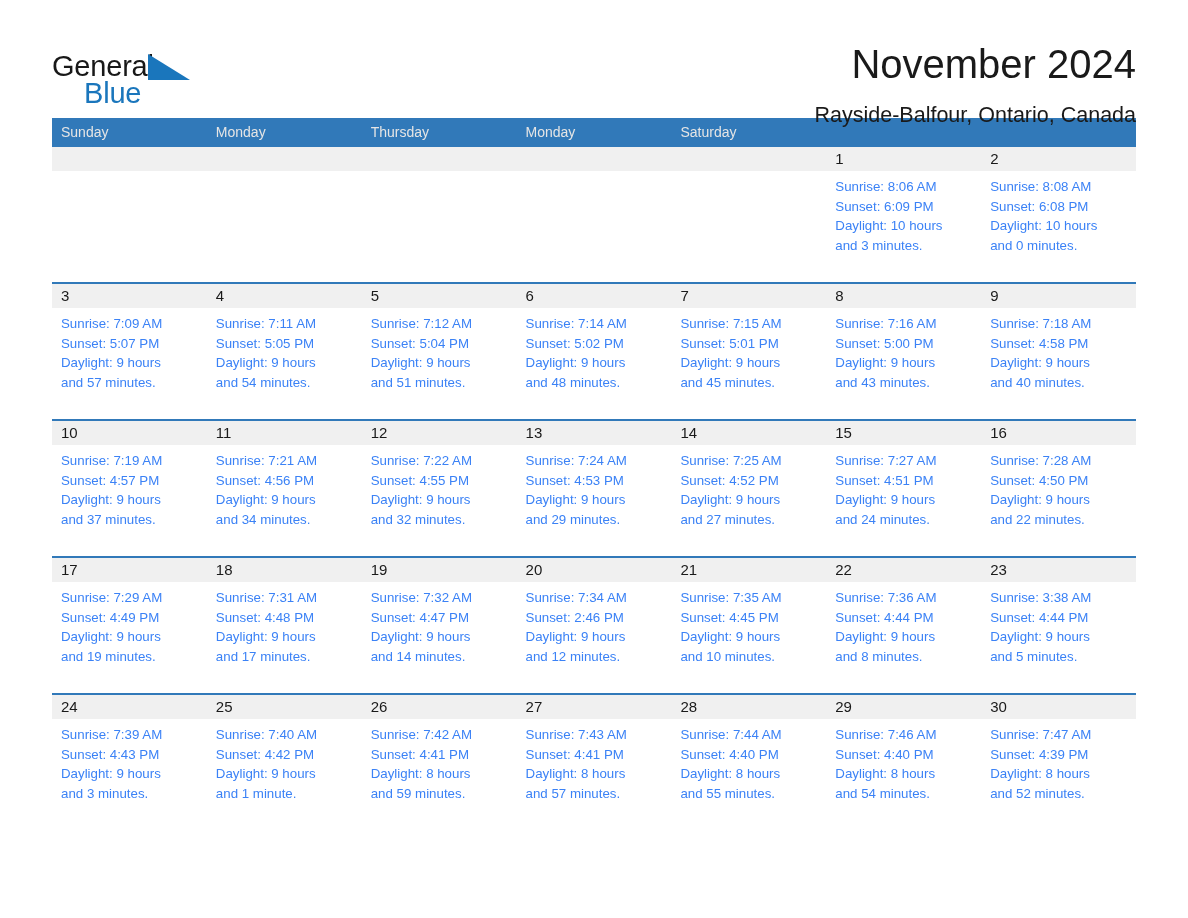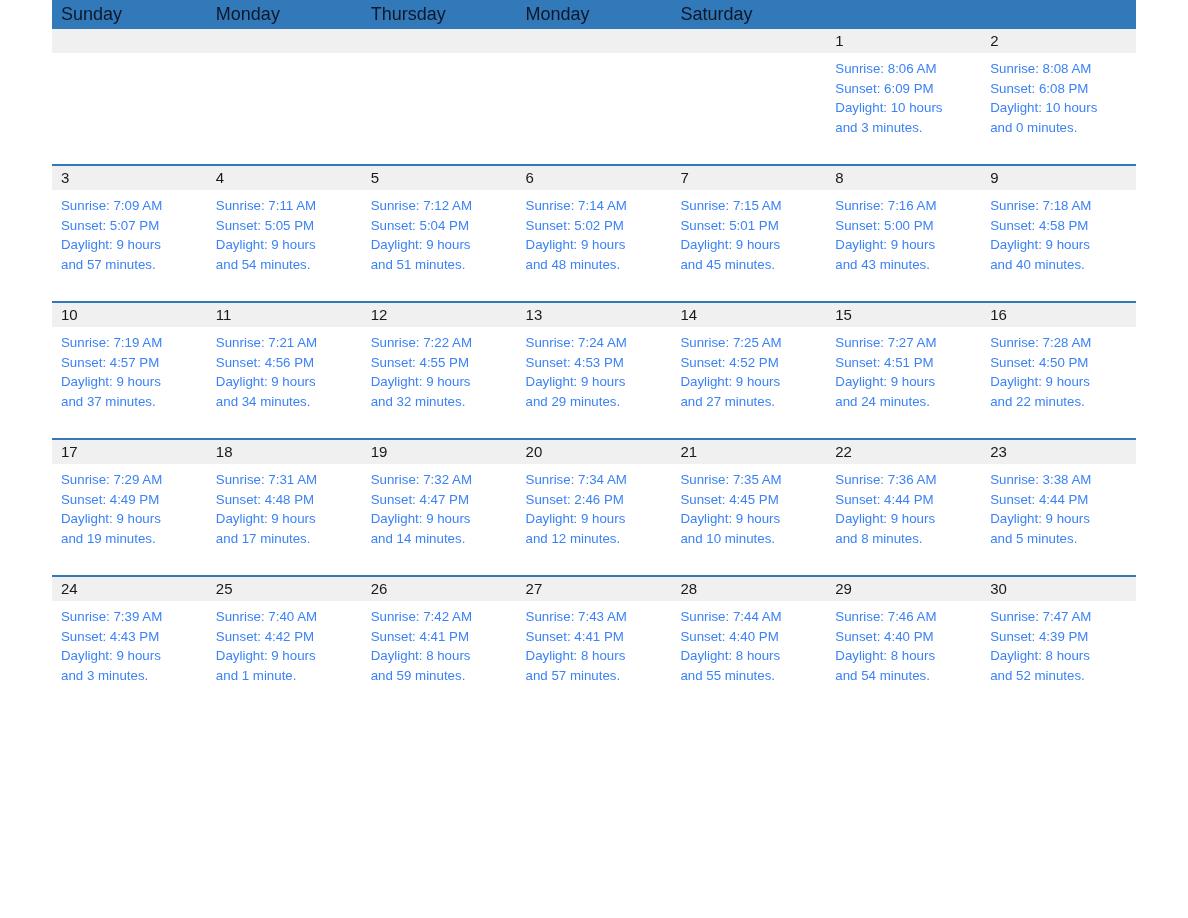--- a/index.html
+++ b/index.html
@@ -82,22 +82,22 @@
     margin: 0 52px;
     width: 1084px;
   }
   .weekdays {
     display: grid;
     grid-template-columns: repeat(7, 1fr);
     background: #3179b9;
     height: 29px;
   }
   .weekday {
-    color: #0f172a;
-    font-size: 18px;
+    color: #e5e5e5;
+    font-size: 14px;
     line-height: 29px;
     padding-left: 9px;
     white-space: nowrap;
   }
 
   .week {
     display: grid;
     grid-template-columns: repeat(7, 1fr);
     border-top: 2px solid #3179b9;
   }
@@ -123,20 +123,31 @@
     line-height: 19.7px;
     color: #3b82f6;
   }
   .details div { white-space: nowrap; }
 </style>
 </head>
 <body>
 
 <div class="page">
 
+  <div class="topbar">
+    <div class="logo">
+      <span class="logo-general">General</span>
+      <span class="logo-tri"></span>
+      <span class="logo-blue">Blue</span>
+    </div>
+    <div class="titleblock">
+      <h1 class="month-title">November 2024</h1>
+      <div class="location">Rayside-Balfour, Ontario, Canada</div>
+    </div>
+  </div>
 
   <div class="calendar">
     <div class="weekdays" id="weekday-row">
         <div class="weekday">Sunday</div>
         <div class="weekday">Monday</div>
         <div class="weekday">Thursday</div>
         <div class="weekday">Monday</div>
         <div class="weekday">Saturday</div>
       </div>
     <div id="weeks-container">

